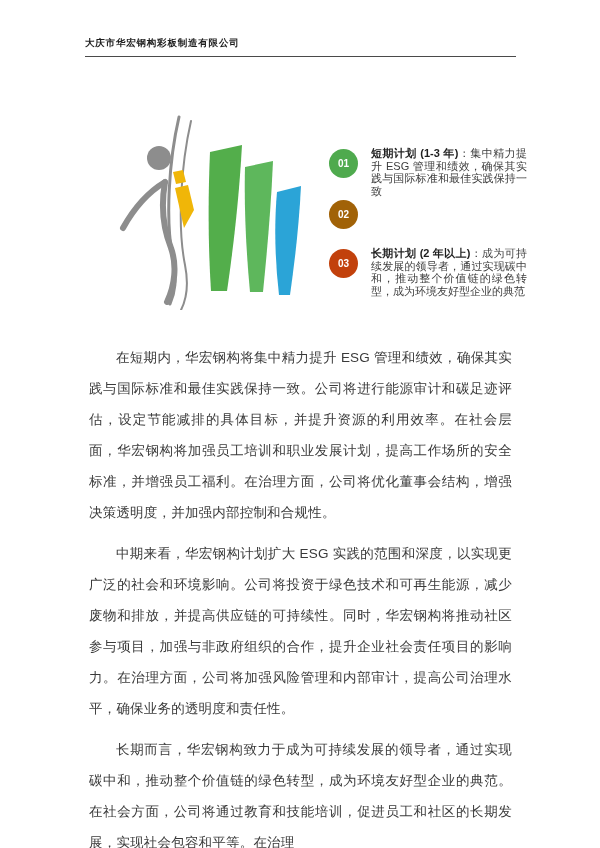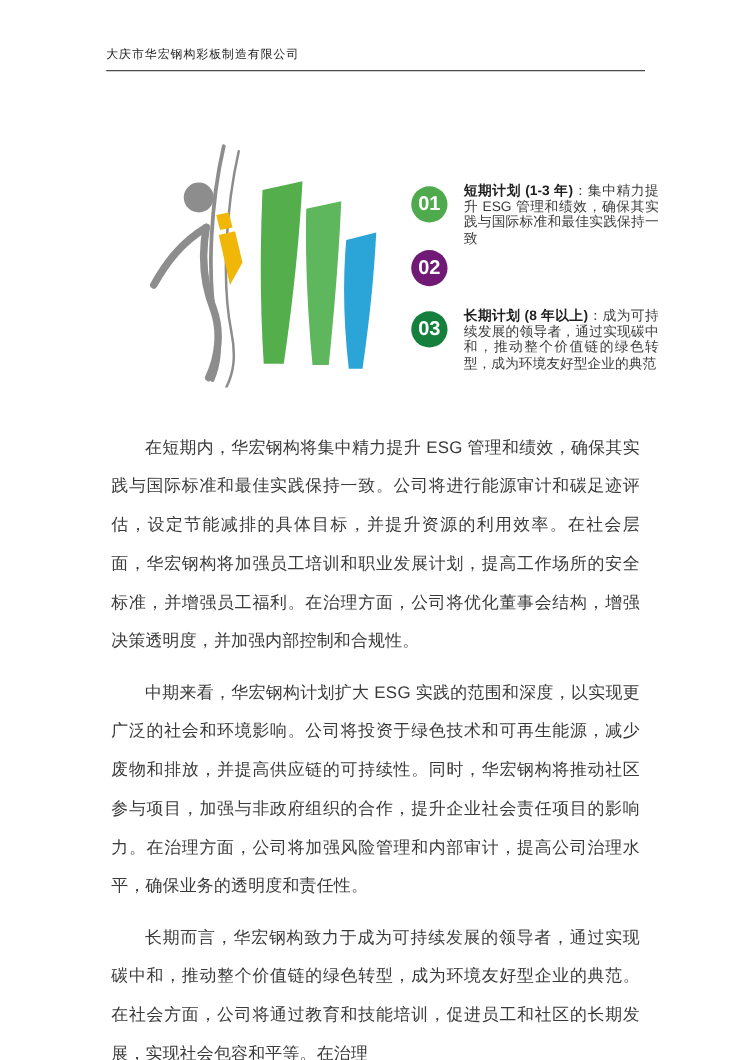--- a/index.html
+++ b/index.html
@@ -14,20 +14,21 @@
   }
   
   .header-text {
     position: absolute;
     left: 85px;
     top: 37px;
     font-family: "Liberation Serif", serif;
     font-size: 9.5px;
     letter-spacing: 0.8px;
     color: #1d1d1d;
+    font-weight: bold;
   }
   .header-line {
     position: absolute;
     left: 85px;
     top: 56px;
     width: 431px;
     height: 1px;
     background: #4a4a4a;
   }
   
@@ -56,21 +57,21 @@
   .row-1 { top: 0; }
   .row-2 { top: 51px; }
   .row-3 { top: 100px; }
   .plan-circle {
     flex: 0 0 29px;
     width: 29px;
     height: 29px;
     margin-top: 2px;
     border-radius: 50%;
     color: #ffffff;
-    font-size: 16px;
+    font-size: 10px;
     font-weight: bold;
     display: flex;
     align-items: center;
     justify-content: center;
     text-align: center;
   }
   .plan-text {
     width: 156px;
     font-size: 11px;
     line-height: 12.5px;
@@ -129,26 +130,26 @@
   </svg>
 
   <div class="plans">
 
     <div class="plan-row row-1">
       <div class="plan-circle" style="background-color: rgb(79, 170, 78);">01</div>
       <div class="plan-text"><span class="plan-title">短期计划 (1-3 年)</span><span>：</span><span>集中精力提升 ESG 管理和绩效，确保其实践与国际标准和最佳实践保持一致</span></div>
     </div>
 
     <div class="plan-row row-2">
-      <div class="plan-circle" style="background-color: #701a75;">02</div>
+      <div class="plan-circle" style="background-color: #a16207;">02</div>
     </div>
 
     <div class="plan-row row-3">
-      <div class="plan-circle" style="background-color: #15803d;">03</div>
-      <div class="plan-text"><span class="plan-title">长期计划 (8 年以上)</span><span>：</span><span>成为可持续发展的领导者，通过实现碳中和，推动整个价值链的绿色转型，成为环境友好型企业的典范</span></div>
+      <div class="plan-circle" style="background-color: #c2410c;">03</div>
+      <div class="plan-text"><span class="plan-title">长期计划 (2 年以上)</span><span>：</span><span>成为可持续发展的领导者，通过实现碳中和，推动整个价值链的绿色转型，成为环境友好型企业的典范</span></div>
     </div>
 
   </div>
 
   <div class="content">
     <p>在短期内，华宏钢构将集中精力提升 ESG 管理和绩效，确保其实践与国际标准和最佳实践保持一致。公司将进行能源审计和碳足迹评估，设定节能减排的具体目标，并提升资源的利用效率。在社会层面，华宏钢构将加强员工培训和职业发展计划，提高工作场所的安全标准，并增强员工福利。在治理方面，公司将优化董事会结构，增强决策透明度，并加强内部控制和合规性。</p>
     <p>中期来看，华宏钢构计划扩大 ESG 实践的范围和深度，以实现更广泛的社会和环境影响。公司将投资于绿色技术和可再生能源，减少废物和排放，并提高供应链的可持续性。同时，华宏钢构将推动社区参与项目，加强与非政府组织的合作，提升企业社会责任项目的影响力。在治理方面，公司将加强风险管理和内部审计，提高公司治理水平，确保业务的透明度和责任性。</p>
     <p>长期而言，华宏钢构致力于成为可持续发展的领导者，通过实现碳中和，推动整个价值链的绿色转型，成为环境友好型企业的典范。在社会方面，公司将通过教育和技能培训，促进员工和社区的长期发展，实现社会包容和平等。在治理</p>
   </div>
 

